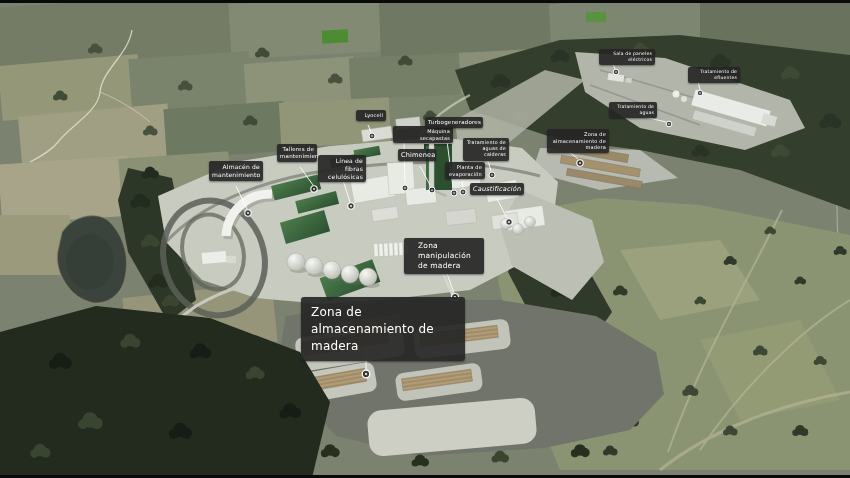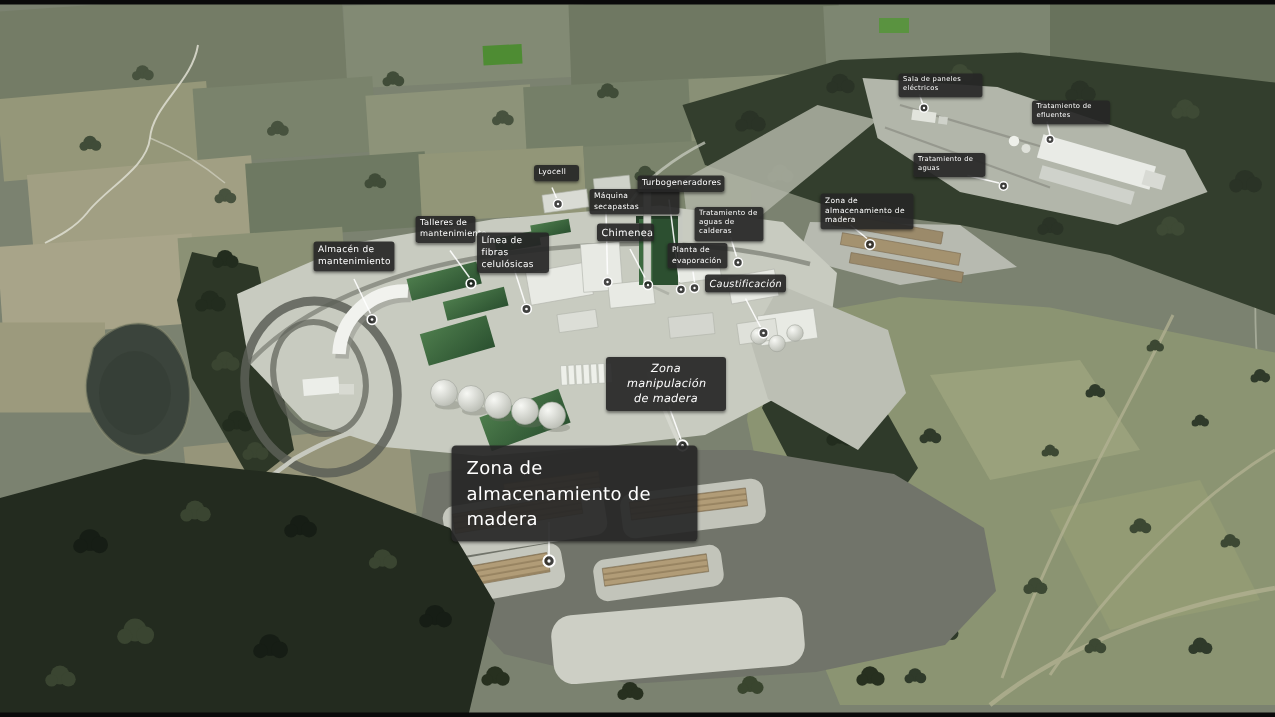--- a/index.html
+++ b/index.html
@@ -6,25 +6,25 @@
   .stage{
     position:relative;width:850px;height:478px;overflow:hidden;
     background:#7b8270;font-family:"DejaVu Sans",sans-serif;
   }
   .scene{position:absolute;inset:0;display:block;}
   .overlay{position:absolute;inset:0;pointer-events:none;}
   .callout{
     position:absolute;box-sizing:border-box;
     background:rgba(38,38,38,.92);color:#fff;
     border-radius:2px;padding:2px 3px;line-height:1.3;
-    text-align:left;letter-spacing:.2px;
+    text-align:right;letter-spacing:.2px;
     box-shadow:0 1px 2px rgba(0,0,0,.45);
     z-index:5;
   }
-  .callout.md{padding:3px 14px;text-align:center;line-height:1.35;font-style:italic;}
+  .callout.md{padding:3px 14px;text-align:left;line-height:1.35;}
   .callout.lg{padding:7px 10px;text-align:left;border-radius:3px;line-height:1.4;}
 </style>
 </head>
 <body>
 
 <div class="stage">
 
   <svg class="scene" viewBox="0 0 850 478">
     <defs>
       <radialGradient id="silo" cx="35%" cy="30%" r="80%">

